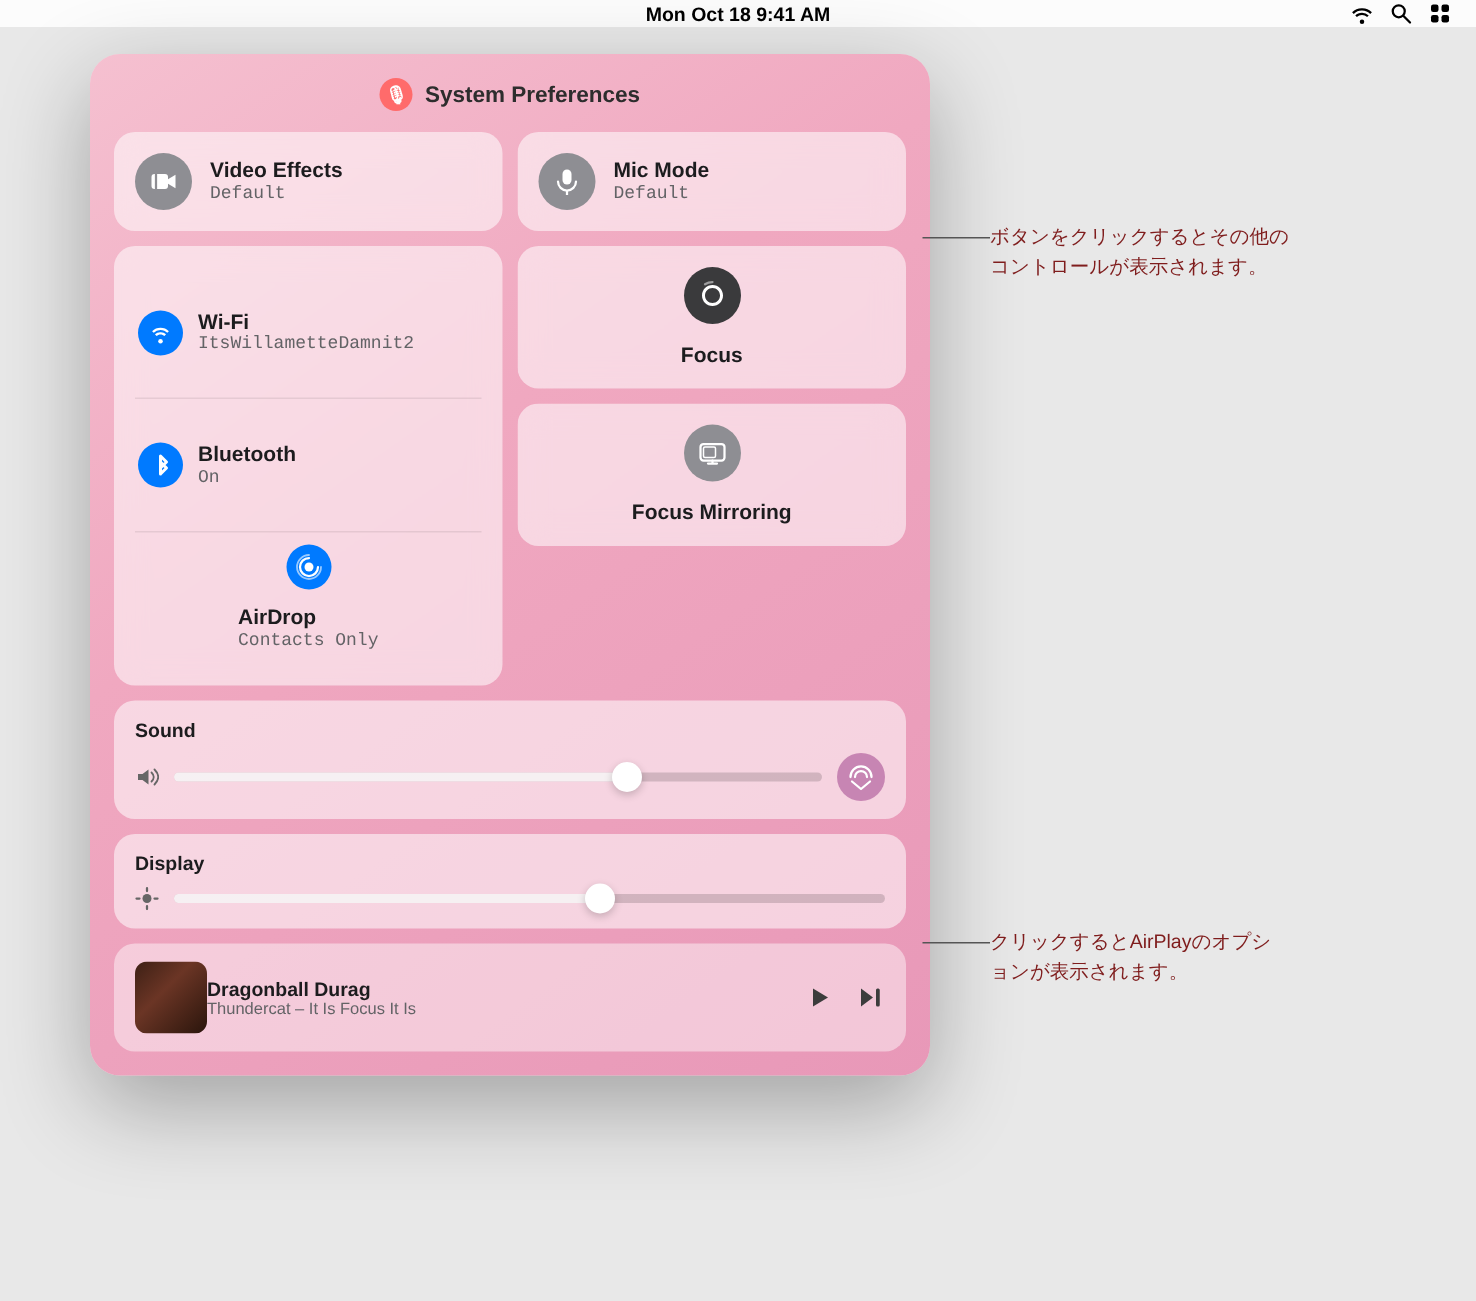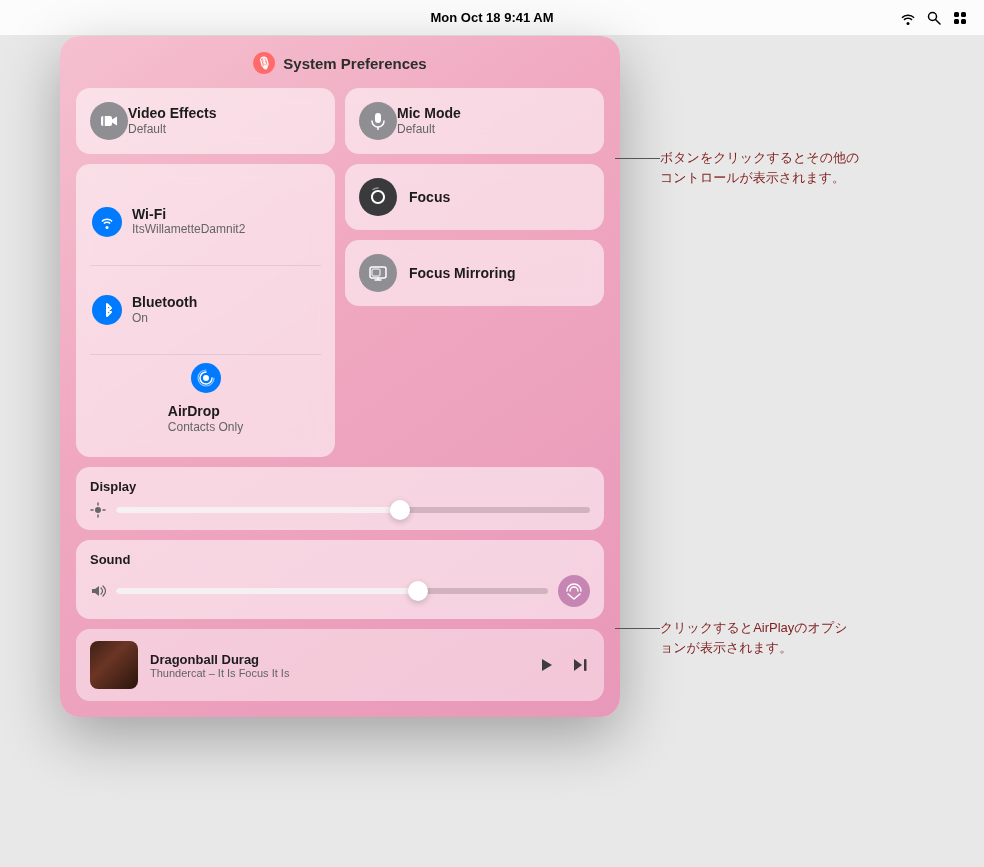--- a/index.html
+++ b/index.html
@@ -11,21 +11,21 @@
       position: relative;
       overflow: hidden;
     }
 
     
     .menubar {
       position: absolute;
       top: 0;
       left: 0;
       right: 0;
-      height: 35px;
+      height: 18px;
       background: rgba(255,255,255,0.85);
       display: flex;
       align-items: center;
       justify-content: center;
       font-size: 13px;
       font-weight: 500;
       color: #000;
     }
     .menubar-center {
       position: absolute;
@@ -95,21 +95,21 @@
     .tile {
       background: rgba(255,255,255,0.55);
       border-radius: 14px;
       padding: 14px;
       backdrop-filter: blur(10px);
     }
 
     .tile-large {
       display: flex;
       align-items: center;
-      gap: 0;
+      gap: 12px;
       cursor: pointer;
     }
 
     .tile-icon-circle {
       width: 38px;
       height: 38px;
       border-radius: 50%;
       display: flex;
       align-items: center;
       justify-content: center;
@@ -122,20 +122,21 @@
     .tile-text-main {
       font-size: 14px;
       font-weight: 600;
       color: #1c1c1e;
       line-height: 1.2;
     }
     .tile-text-sub {
       font-size: 12px;
       color: #636366;
       line-height: 1.3;
+      font-family: Liberation Mono, monospace;
     }
 
     
     .network-tile {
       display: grid;
       grid-template-rows: 1fr 1fr 1fr;
       gap: 0;
     }
 
     .network-item {
@@ -166,20 +167,21 @@
       display: flex;
       flex-direction: column;
       gap: 10px;
     }
 
     .focus-tile, .mirror-tile {
       display: flex;
       align-items: center;
       gap: 12px;
       cursor: pointer;
+      flex-direction: column;
     }
 
     
     .slider-section {
       background: rgba(255,255,255,0.55);
       border-radius: 14px;
       padding: 12px 14px;
       margin-bottom: 10px;
     }
 
@@ -246,21 +248,21 @@
       flex-shrink: 0;
     }
 
     
     .now-playing {
       background: rgba(255,255,255,0.45);
       border-radius: 14px;
       padding: 12px 14px;
       display: flex;
       align-items: center;
-      gap: 12px;
+      gap: 0;
       cursor: pointer;
     }
 
     .album-art {
       width: 48px;
       height: 48px;
       border-radius: 8px;
       background: linear-gradient(135deg, #2c1810 0%, #4a2520 50%, #1a0f0a 100%);
       flex-shrink: 0;
       display: flex;
@@ -450,20 +452,42 @@
         <div class="tile-icon-circle icon-gray">
           <svg width="20" height="20" viewBox="0 0 20 20" fill="none">
             <rect x="2" y="4" width="16" height="11" rx="2" stroke="white" stroke-width="1.5" fill="none"></rect>
             <rect x="4" y="6" width="8" height="7" rx="1" stroke="white" stroke-width="1" fill="none"></rect>
             <path d="M10 15v2M7 17h6" stroke="white" stroke-width="1.5" stroke-linecap="round"></path>
           </svg>
         </div>
         <div>
           <div class="tile-text-main">Focus Mirroring</div>
         </div>
+      </div>
+    </div>
+  </div>
+
+  <div class="slider-section">
+    <div class="slider-label">Sound</div>
+    <div class="slider-row">
+      <svg width="16" height="16" viewBox="0 0 16 16" fill="none">
+        <path d="M2 6h3l4-3v10l-4-3H2V6z" fill="#666"></path>
+        <path d="M11 5c1 1 1.5 2 1.5 3s-.5 2-1.5 3" stroke="#666" stroke-width="1.2" stroke-linecap="round" fill="none"></path>
+        <path d="M13 3c1.5 1.5 2.5 3 2.5 5s-1 3.5-2.5 5" stroke="#666" stroke-width="1.2" stroke-linecap="round" fill="none"></path>
+      </svg>
+      <div class="slider-track">
+        <div class="slider-fill-sound"></div>
+        <div class="slider-thumb slider-thumb-sound"></div>
+      </div>
+      <div class="airplay-btn">
+        <svg width="18" height="18" viewBox="0 0 18 18" fill="none">
+          <path d="M3 12l6 5 6-5" stroke="white" stroke-width="1.5" stroke-linecap="round" stroke-linejoin="round" fill="none"></path>
+          <path d="M2 9C2 5.1 5.1 2 9 2s7 3.1 7 7" stroke="white" stroke-width="1.5" stroke-linecap="round" fill="none"></path>
+          <path d="M5 9c0-2.2 1.8-4 4-4s4 1.8 4 4" stroke="white" stroke-width="1.5" stroke-linecap="round" fill="none"></path>
+        </svg>
       </div>
     </div>
   </div>
 
   <div class="slider-section">
     <div class="slider-label">Display</div>
     <div class="slider-row">
       <svg width="16" height="16" viewBox="0 0 16 16" fill="none">
         <circle cx="8" cy="8" r="3" fill="#666"></circle>
         <line x1="8" y1="1" x2="8" y2="3" stroke="#666" stroke-width="1.5" stroke-linecap="round"></line>
@@ -471,42 +495,20 @@
         <line x1="1" y1="8" x2="3" y2="8" stroke="#666" stroke-width="1.5" stroke-linecap="round"></line>
         <line x1="13" y1="8" x2="15" y2="8" stroke="#666" stroke-width="1.5" stroke-linecap="round"></line>
       </svg>
       <div class="slider-track">
         <div class="slider-fill-display"></div>
         <div class="slider-thumb"></div>
       </div>
     </div>
   </div>
 
-  <div class="slider-section">
-    <div class="slider-label">Sound</div>
-    <div class="slider-row">
-      <svg width="16" height="16" viewBox="0 0 16 16" fill="none">
-        <path d="M2 6h3l4-3v10l-4-3H2V6z" fill="#666"></path>
-        <path d="M11 5c1 1 1.5 2 1.5 3s-.5 2-1.5 3" stroke="#666" stroke-width="1.2" stroke-linecap="round" fill="none"></path>
-        <path d="M13 3c1.5 1.5 2.5 3 2.5 5s-1 3.5-2.5 5" stroke="#666" stroke-width="1.2" stroke-linecap="round" fill="none"></path>
-      </svg>
-      <div class="slider-track">
-        <div class="slider-fill-sound"></div>
-        <div class="slider-thumb slider-thumb-sound"></div>
-      </div>
-      <div class="airplay-btn">
-        <svg width="18" height="18" viewBox="0 0 18 18" fill="none">
-          <path d="M3 12l6 5 6-5" stroke="white" stroke-width="1.5" stroke-linecap="round" stroke-linejoin="round" fill="none"></path>
-          <path d="M2 9C2 5.1 5.1 2 9 2s7 3.1 7 7" stroke="white" stroke-width="1.5" stroke-linecap="round" fill="none"></path>
-          <path d="M5 9c0-2.2 1.8-4 4-4s4 1.8 4 4" stroke="white" stroke-width="1.5" stroke-linecap="round" fill="none"></path>
-        </svg>
-      </div>
-    </div>
-  </div>
-
   <div class="now-playing">
     <div class="album-art">
       <div class="album-art-inner"></div>
     </div>
     <div class="now-playing-info">
       <div class="now-playing-title">Dragonball Durag</div>
       <div class="now-playing-artist">Thundercat – It Is Focus It Is</div>
     </div>
     <div class="playback-controls">
       <div class="play-btn">

